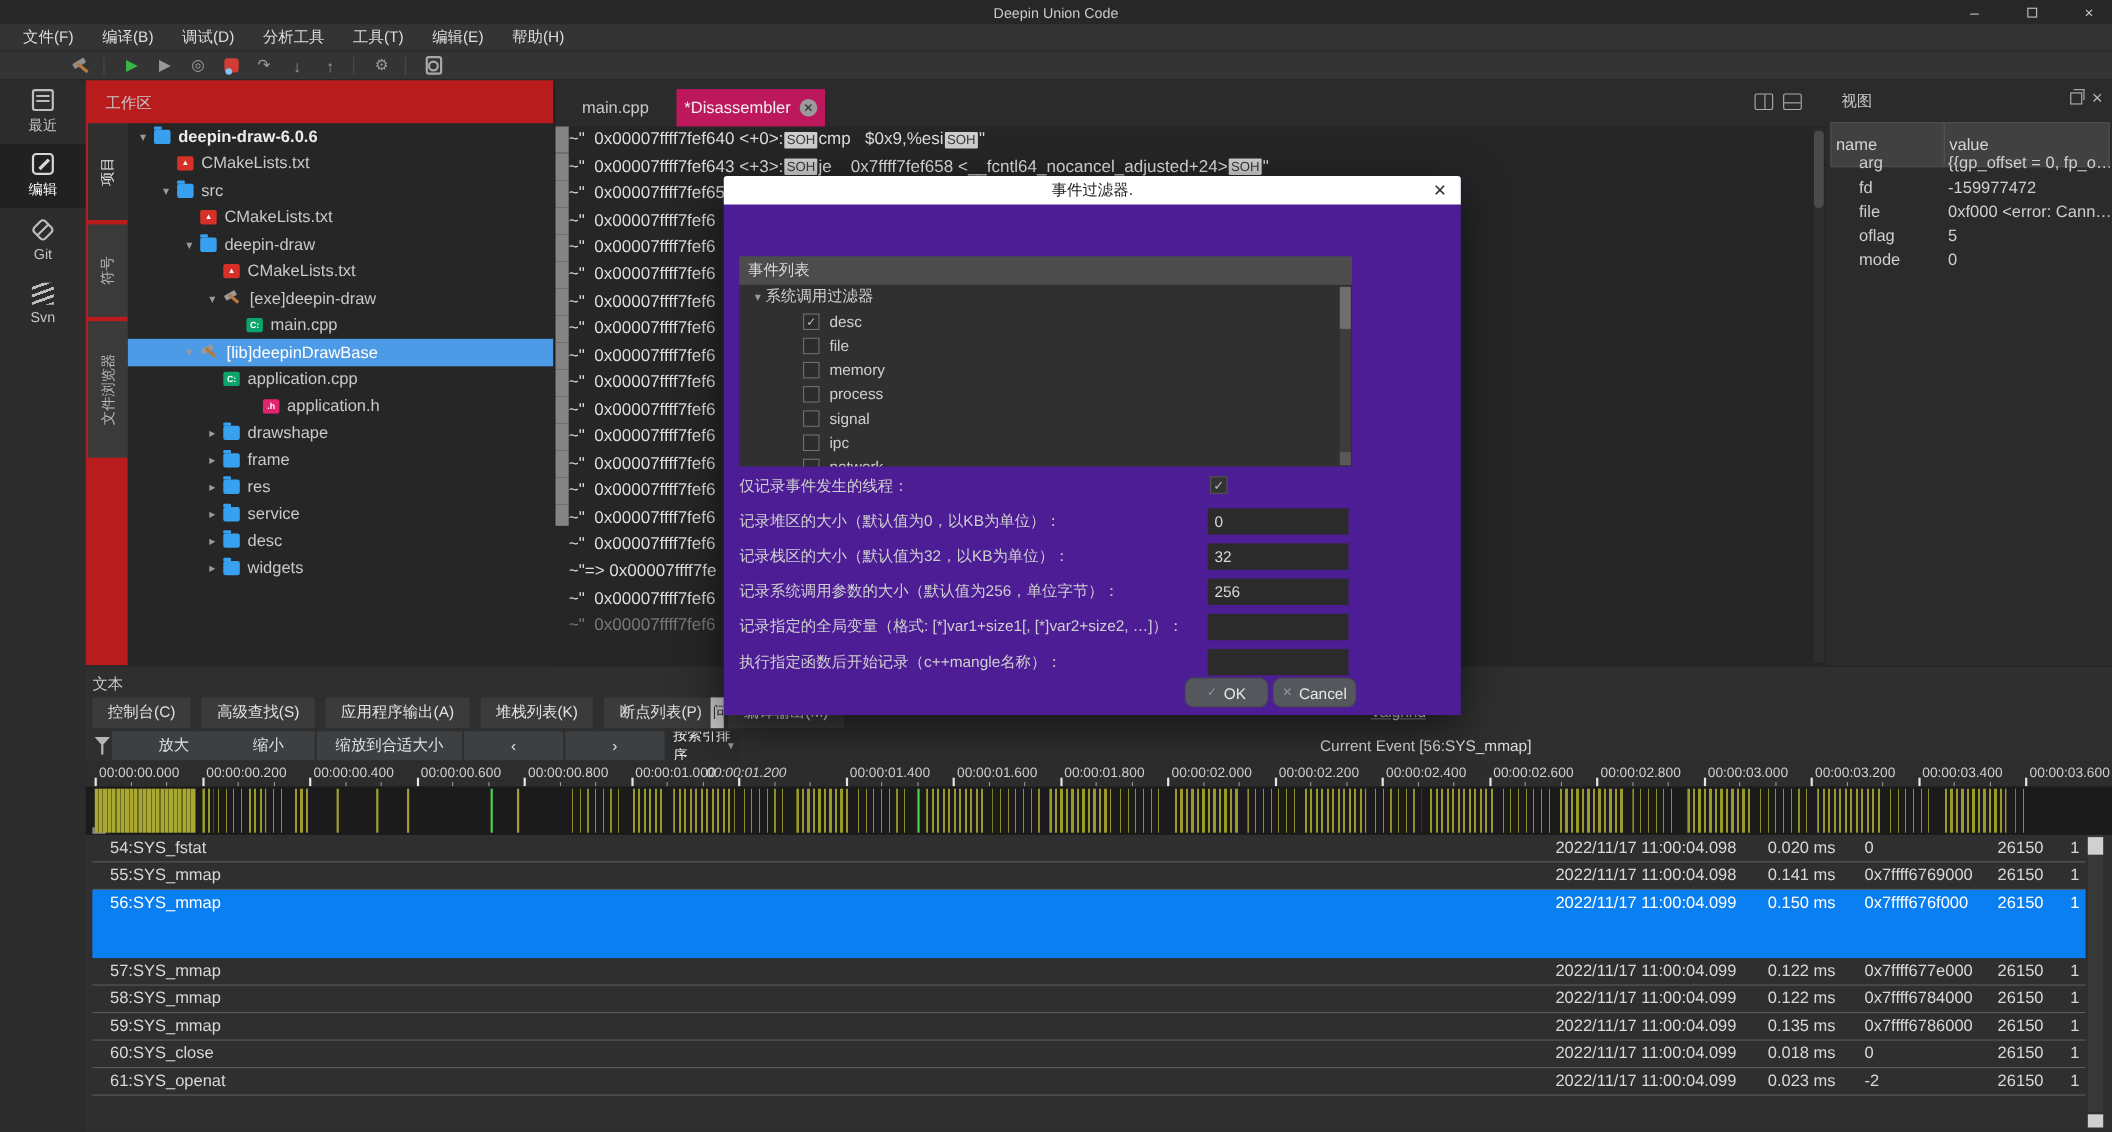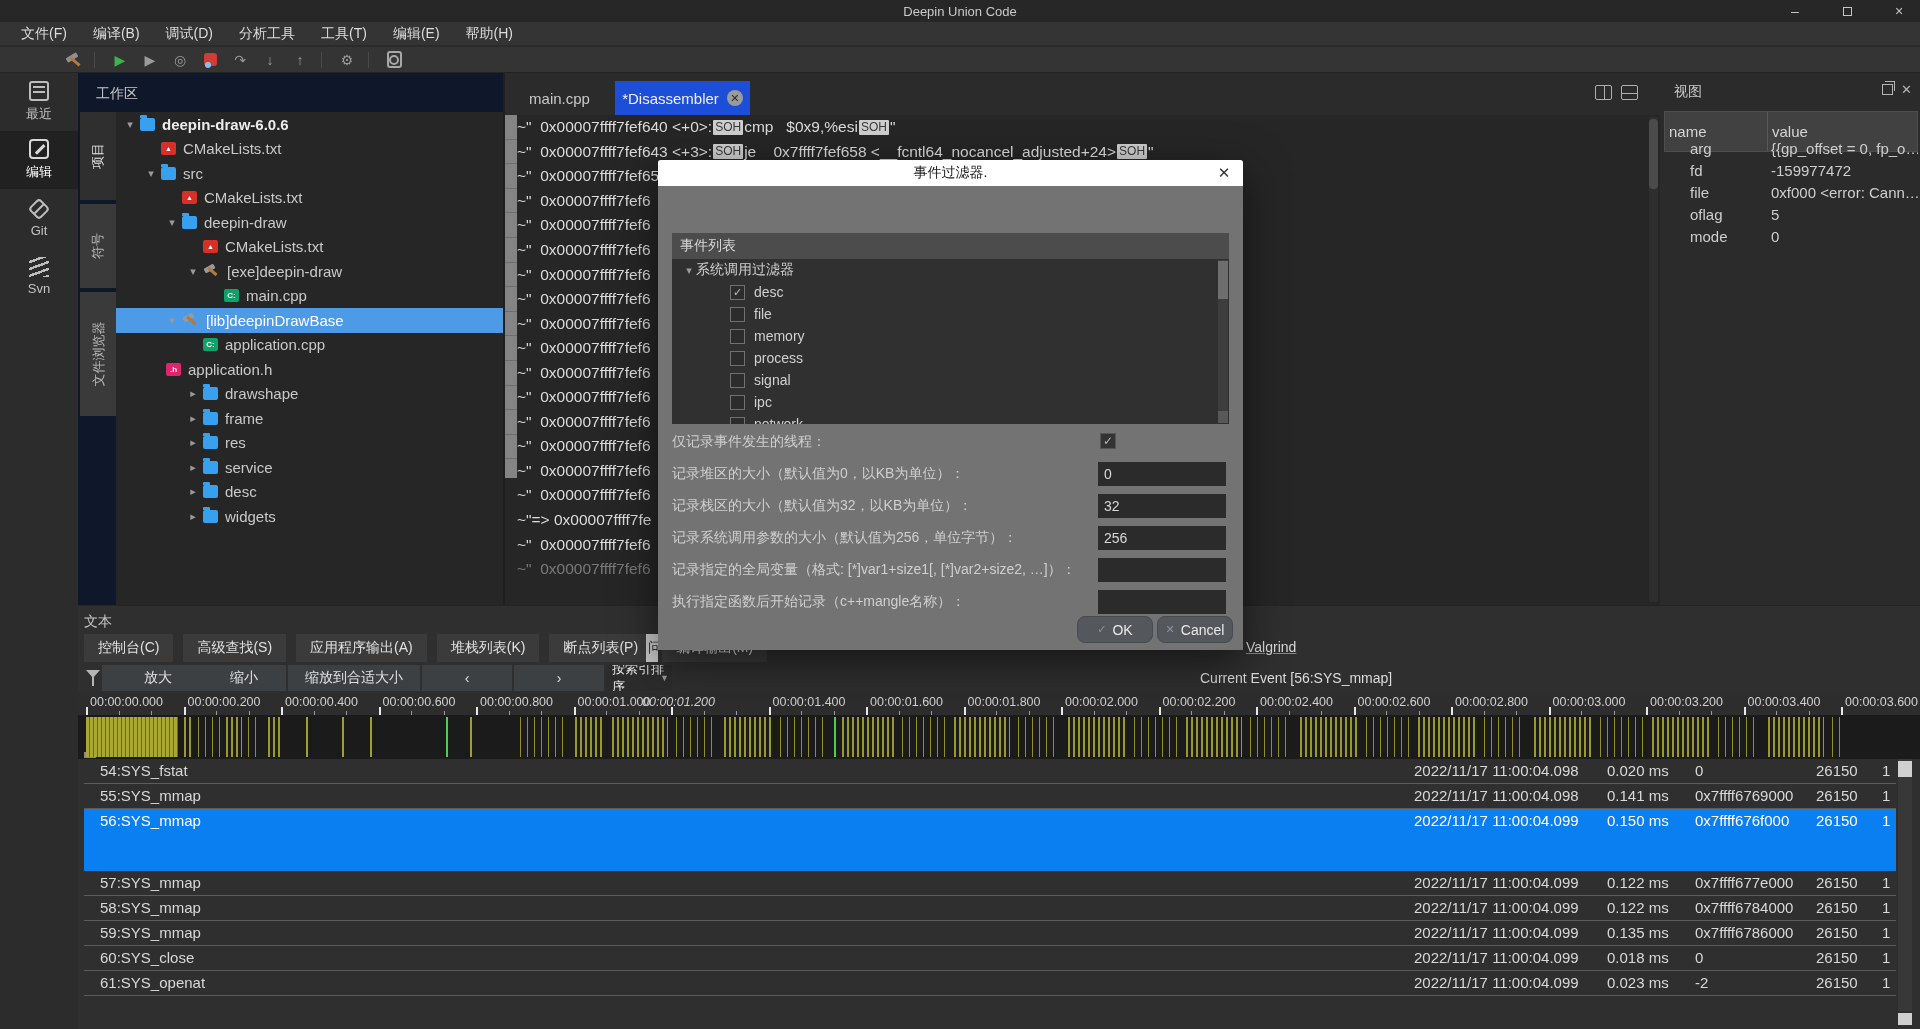--- a/index.html
+++ b/index.html
@@ -39,21 +39,21 @@
   .ric{width:20px;height:20px;position:relative}
   .ric-recent{border:2px solid #bdbdbd;border-radius:3px}
   .ric-recent::after{content:"";position:absolute;inset:3px 2px;background:repeating-linear-gradient(#bdbdbd 0 2px,transparent 2px 5px)}
   .ric-edit{border:2px solid #d8d8d8;border-radius:4px}
   .ric-edit::after{content:"";position:absolute;left:3px;top:7px;width:12px;height:2.5px;background:#d8d8d8;transform:rotate(-45deg)}
   .ric-git{width:16px;height:16px;margin:2px;border:2px solid #bdbdbd;border-radius:4px;transform:rotate(45deg)}
   .ric-git::after{content:"";position:absolute;left:5px;top:-1px;width:2px;height:14px;background:#bdbdbd}
   .ric-svn{background:repeating-linear-gradient(-20deg,#bdbdbd 0 2.5px,transparent 2.5px 6.5px)}
 
   
-  #workspace{position:absolute;left:78px;top:73px;width:427px;height:532px;background:#0f172a;border-right:2px solid #1f1f1f}
+  #workspace{position:absolute;left:78px;top:73px;width:427px;height:532px;background:#b91c1c;border-right:2px solid #1f1f1f}
   #ws-header{position:absolute;left:18px;top:12px;font-size:14px;color:#c8c8c8}
   #vstrip{position:absolute;left:2px;top:39px;width:36px;bottom:0}
   .vtab{width:36px;background:#3a3a3a;margin-bottom:4px;display:flex;align-items:center;justify-content:center;color:#b9b9b9;font-size:13px;overflow:hidden}
   .vtab.active{background:#2f2f2f;color:#e6e6e6}
   .vtab span{transform:rotate(-90deg);white-space:nowrap}
   #tree{position:absolute;left:38px;top:39px;right:0;bottom:0;background:#262626;overflow:hidden}
   .trow{height:24.5px;display:flex;align-items:center;color:#c9c9c9;font-size:15px;white-space:nowrap}
   .trow.bold{color:#ececec;font-weight:bold}
   .trow.sel{background:#4d9be6;color:#fff}
   .tarrow{width:20px;text-align:center;color:#9a9a9a;font-size:11px;flex:none}
@@ -68,21 +68,21 @@
   .ic-header{background:#e2246d}
   .ic-header::after{content:".h";color:#fff;font-size:8px;font-weight:bold;line-height:13px;display:block}
   .ic-hammer{background:none;width:17px;height:14px}
   .ic-hammer::before{content:"";position:absolute;left:1px;top:2px;width:11px;height:5px;background:#9a9a9a;border-radius:1px;transform:rotate(-30deg)}
   .ic-hammer::after{content:"";position:absolute;left:4px;top:6px;width:11px;height:2.5px;background:#b5793e;transform:rotate(40deg)}
 
   
   #editor{position:absolute;left:505px;top:73px;width:1155px;height:532px;background:#262626}
   #edit-tabbar{position:absolute;left:0;top:0;right:0;height:42px;background:#2b2b2b}
   .etab{position:absolute;top:8px;height:34px;display:flex;align-items:center;justify-content:center;gap:8px;color:#c9c9c9;font-size:15px}
-  .etab.active{background:#1d4ed8;color:#f0f0f0}
+  .etab.active{background:#be185d;color:#f0f0f0}
   .etab-close{width:16px;height:16px;border-radius:50%;background:#9b9b9b;color:#2e2e2e;font-size:11px;display:flex;align-items:center;justify-content:center}
   .edit-corner-ic{position:absolute;top:12px;width:17px;height:15px;border:1.5px solid #aeaeae;border-radius:2px}
   .edit-corner-ic.v::after{content:"";position:absolute;left:50%;top:0;bottom:0;width:1.5px;background:#aeaeae}
   .edit-corner-ic.h::after{content:"";position:absolute;top:50%;left:0;right:0;height:1.5px;background:#aeaeae}
   #gutterbar{position:absolute;left:0;top:42px;width:12px;height:363px;background:#7c7c7c;background:repeating-linear-gradient(#848484 0 23.6px,#6e6e6e 23.6px 24.6px)}
   #asm{position:absolute;left:12px;top:42px;right:14px;height:468px;overflow:hidden}
   .asm-line{height:24.55px;display:flex;align-items:center;white-space:pre;font-size:15.5px;color:#dcdcdc}
   .asm-pre{color:#dcdcdc}
   .soh-chip{background:#cfcfcf;color:#3a3a3a;font-size:12px;line-height:15px;padding:0 2px;border-radius:1px;margin:0 1px;flex:none}
   #ed-scroll{position:absolute;right:2px;top:44px;width:9px;height:485px;background:#2e2e2e}
@@ -139,21 +139,21 @@
   #evtable{position:absolute;left:6px;top:153px;width:1812px}
   .erow{position:relative;height:25px;border-bottom:1px solid #5c5c5c;font-size:15px;color:#d8d8d8}
   .erow.sel{height:62px;background:#0a7ff2;color:#fff;border-bottom:none}
   .erow span{position:absolute;top:3px;white-space:nowrap}
   .c-name{left:16px}.c-time{left:1330px}.c-dur{left:1523px}.c-ret{left:1611px}.c-tid{left:1732px}.c-cnt{left:1798px}
   #ev-scroll{position:absolute;left:1820px;top:153px;width:14px;height:252px;background:#383838}
   #ev-thumb{position:absolute;left:1820px;top:155px;width:14px;height:16px;background:#d0d0d0}
   #scroll-corner{position:absolute;left:1820px;top:407px;width:14px;height:12px;background:#cfcfcf}
 
   
-  #dialog{position:absolute;left:658px;top:160px;width:585px;height:490px;background:#737373;z-index:60;box-shadow:0 12px 44px rgba(0,0,0,.55);border-radius:3px 3px 0 0}
+  #dialog{position:absolute;left:658px;top:160px;width:670px;height:490px;background:#4c1d95;z-index:60;box-shadow:0 12px 44px rgba(0,0,0,.55);border-radius:3px 3px 0 0}
   #dlg-titlebar{position:absolute;left:0;top:0;right:0;height:26px;background:#ffffff;border-radius:3px 3px 0 0;display:flex;align-items:center;justify-content:center}
   #dlg-title{font-size:14px;color:#1a1a1a}
   #dlg-close{position:absolute;right:10px;top:4px;color:#333;font-size:15px;width:18px;text-align:center}
   #dlg-listheader{position:absolute;left:14px;top:73px;width:557px;height:26px;background:#4c4c4c;color:#d8d8d8;font-size:14px;display:flex;align-items:center;padding-left:8px}
   #dlg-list{position:absolute;left:14px;top:99px;width:557px;height:165px;background:#303030;overflow:hidden}
   .dl-row{height:22px;display:flex;align-items:center;font-size:14px;color:#d0d0d0}
   .dl-root .tarrow{width:14px;margin-left:10px}
   .dl-cb{width:15px;height:15px;border:1px solid #707070;background:#2c2c2c;margin-left:58px;display:flex;align-items:center;justify-content:center;font-size:11px;color:#c0c0c0;flex:none}
   .dl-label{margin-left:9px}
   #dlg-scroll{position:absolute;right:1px;top:1px;width:10px;bottom:1px;background:#3d3d3d}
@@ -291,21 +291,21 @@
         <div class="trow sel" style="padding-left: 46px;">
           <span class="tarrow">▾</span>
           <span class="ic ic-hammer"></span>
           <span class="tlabel">[lib]deepinDrawBase</span>
         </div>
         <div class="trow" style="padding-left: 67px;">
           <span class="tarrow"></span>
           <span class="ic ic-cpp"></span>
           <span class="tlabel">application.cpp</span>
         </div>
-        <div class="trow" style="padding-left: 30px;">
+        <div class="trow" style="padding-left: 103px;">
           <span class="tarrow"></span>
           <span class="ic ic-header"></span>
           <span class="tlabel">application.h</span>
         </div>
         <div class="trow" style="padding-left: 67px;">
           <span class="tarrow">▸</span>
           <span class="ic ic-folder"></span>
           <span class="tlabel">drawshape</span>
         </div>
         <div class="trow" style="padding-left: 67px;">

